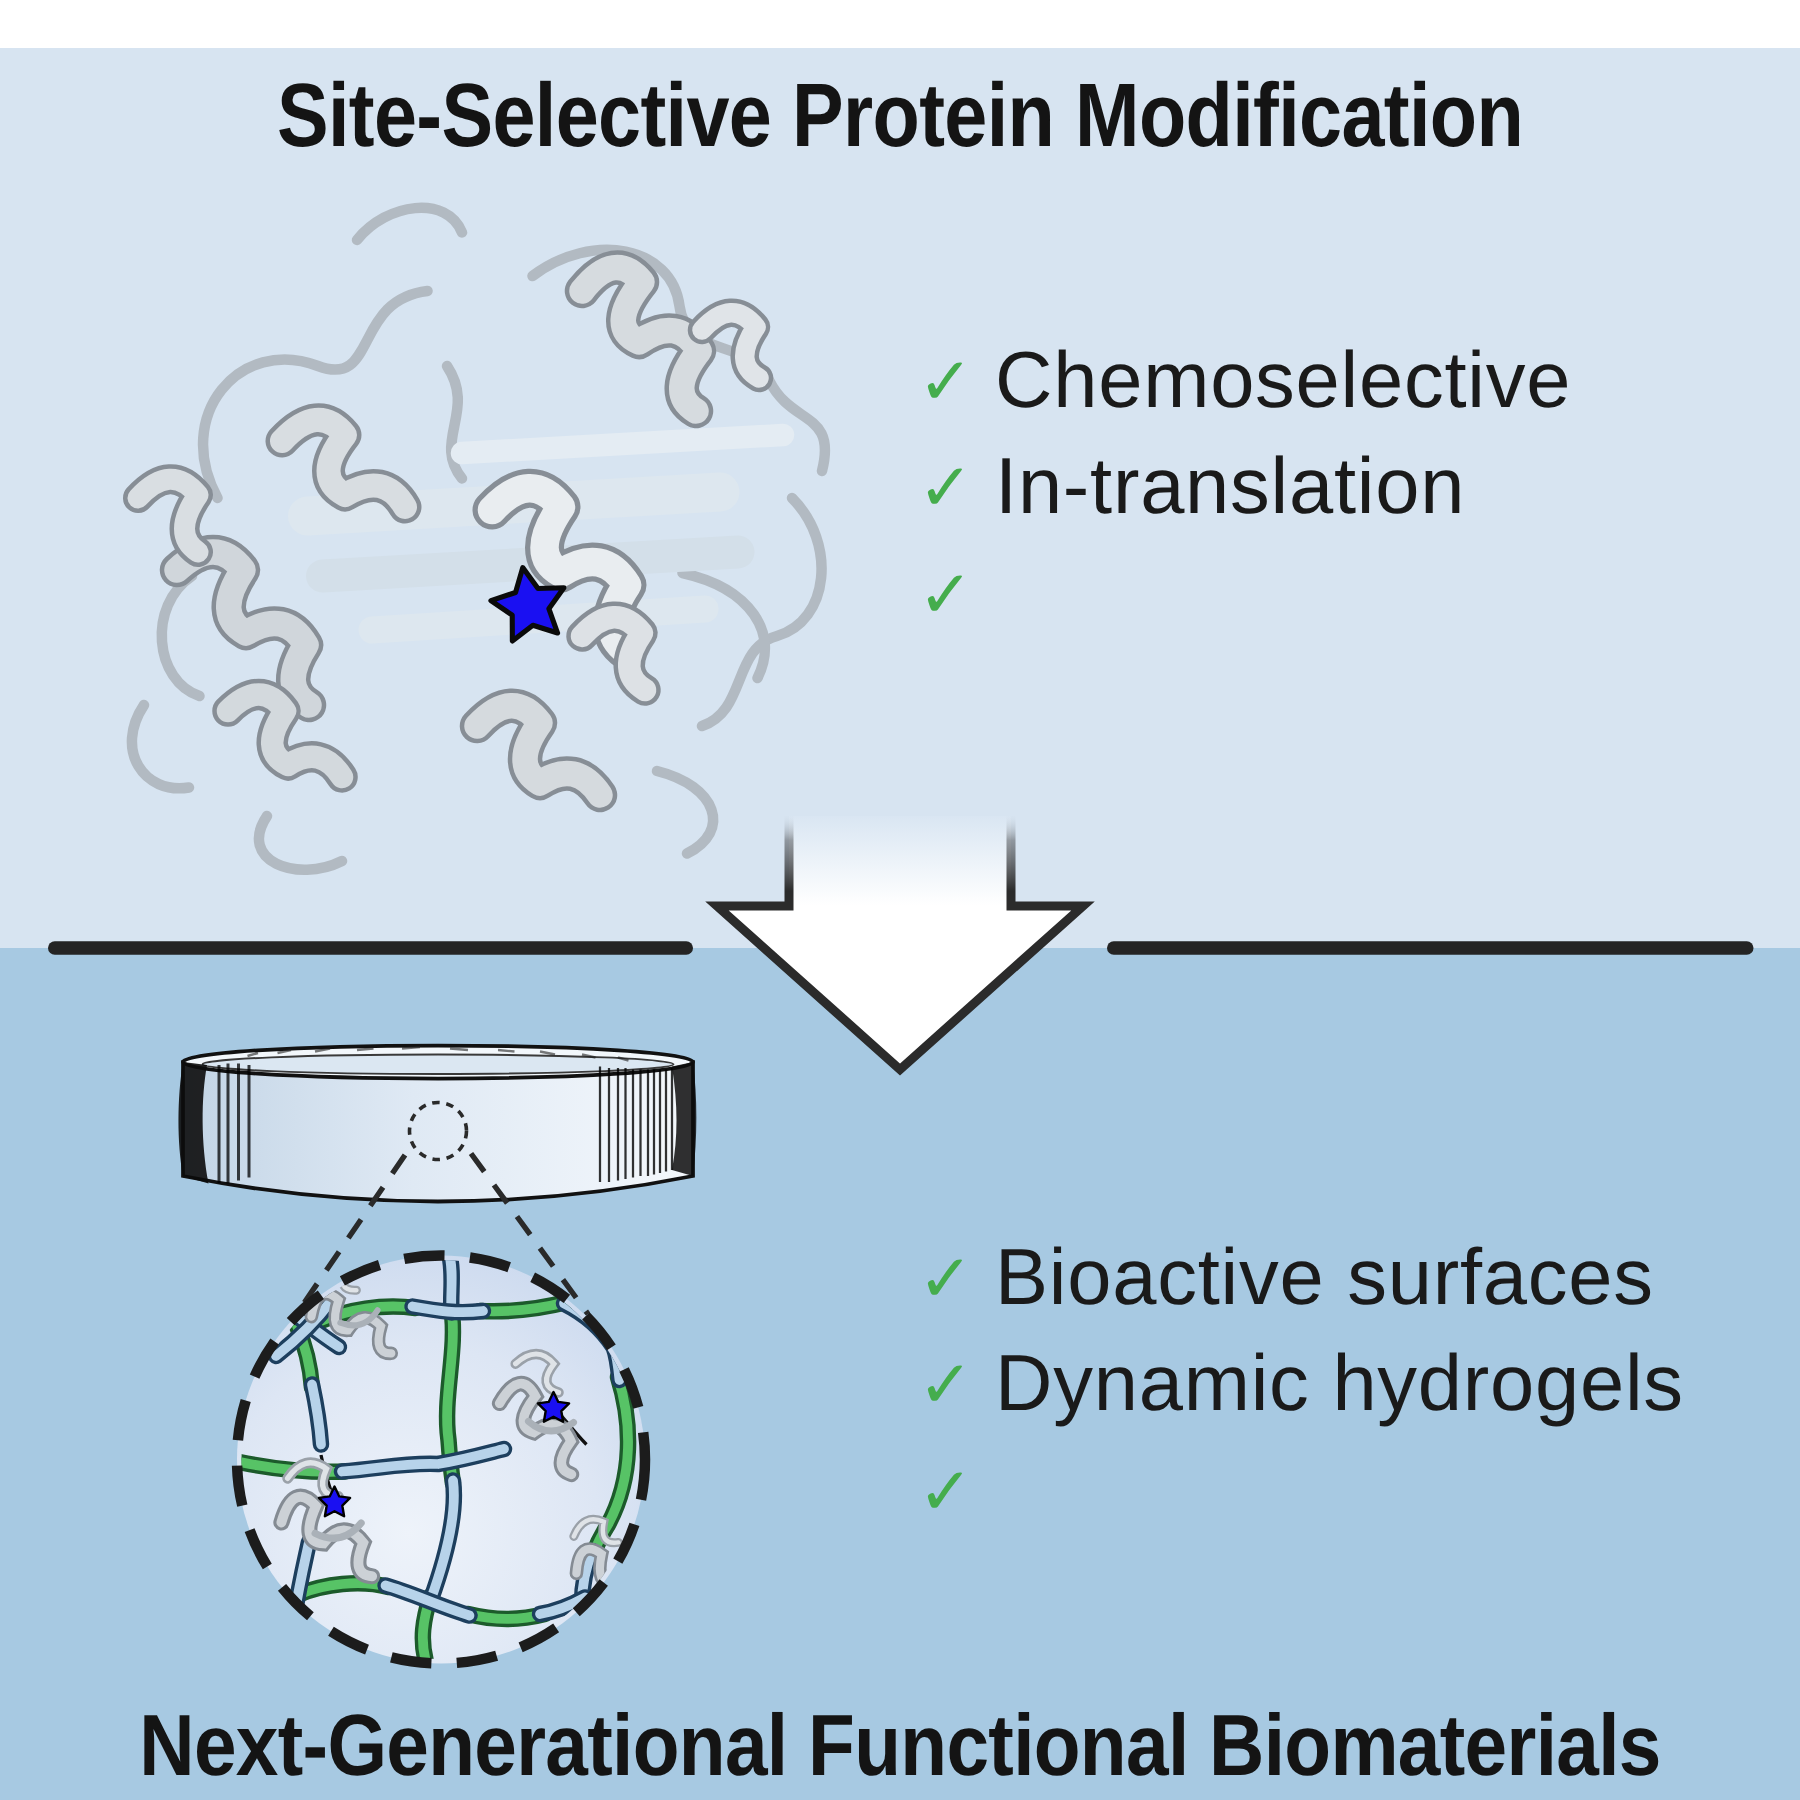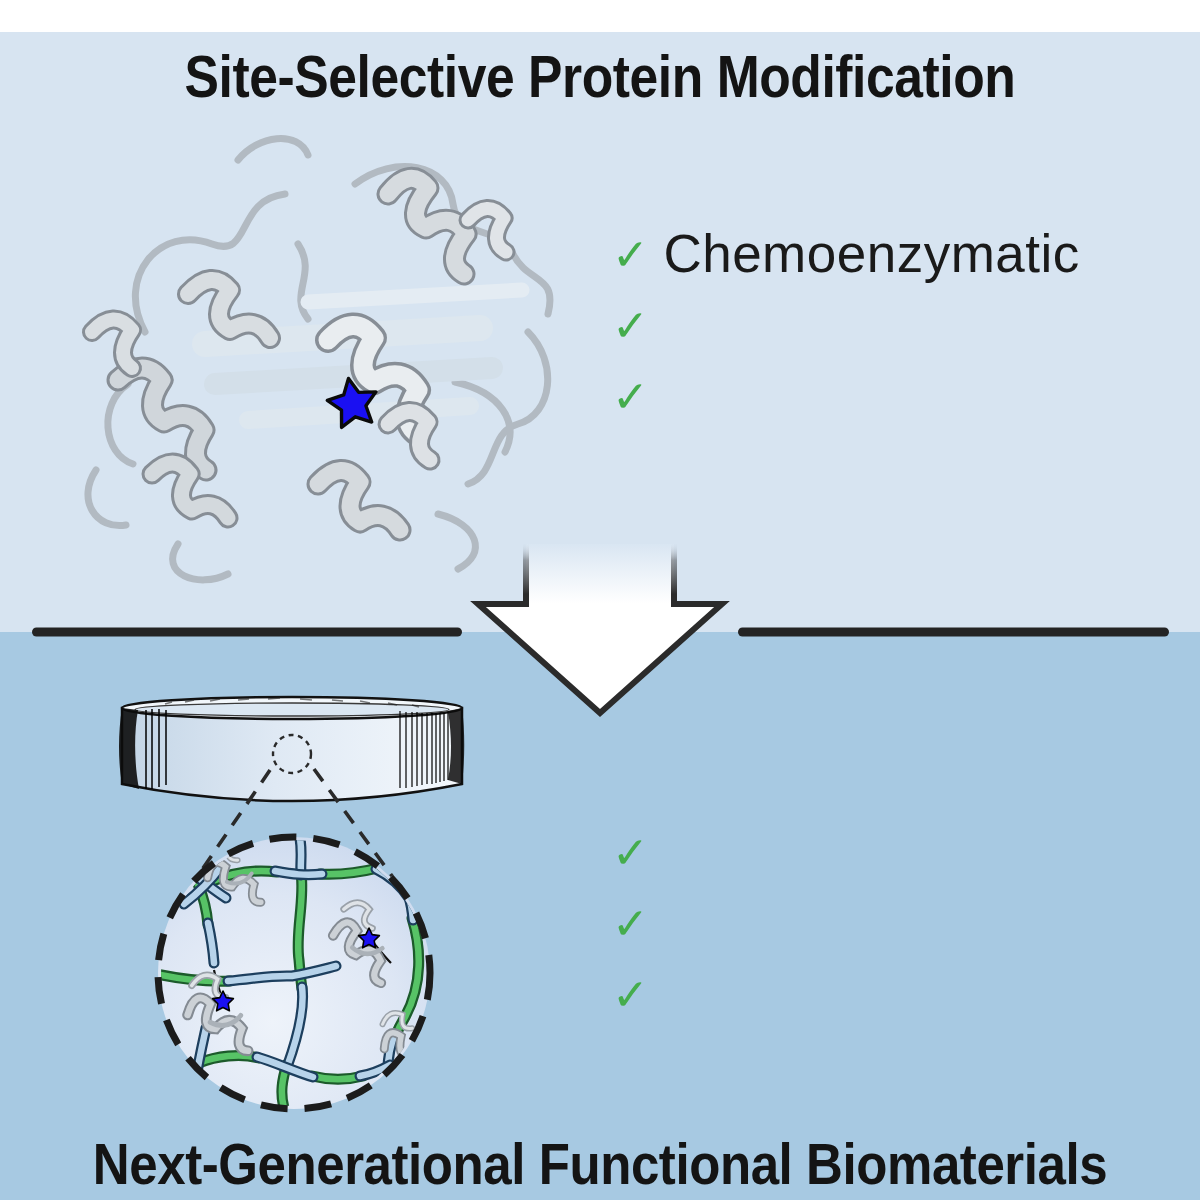--- a/index.html
+++ b/index.html
@@ -228,36 +228,39 @@
       </g>
       <circle cx="294" cy="941" r="136" fill="none" stroke="#1c1c1c" stroke-width="7" stroke-dasharray="27 17"></circle>
     </g>
   </svg>
 
   <div class="title title-top">Site-Selective Protein Modification</div>
 
   <ul class="checklist checklist-top">
     <li>
       <span class="check">✓</span>
-      <span>Chemoenzymatic</span>
-    </li>
-    <li>
-      <span class="check">✓</span>
+      <span>Chemoselective</span>
+    </li>
+    <li>
+      <span class="check">✓</span>
+      <span>In-translation</span>
     </li>
     <li>
       <span class="check">✓</span>
     </li>
   </ul>
 
   <ul class="checklist checklist-bottom">
     <li>
       <span class="check">✓</span>
-    </li>
-    <li>
-      <span class="check">✓</span>
+      <span>Bioactive surfaces</span>
+    </li>
+    <li>
+      <span class="check">✓</span>
+      <span>Dynamic hydrogels</span>
     </li>
     <li>
       <span class="check">✓</span>
     </li>
   </ul>
 
   <div class="title title-bottom">Next-Generational Functional Biomaterials</div>
 
 </div>
 

